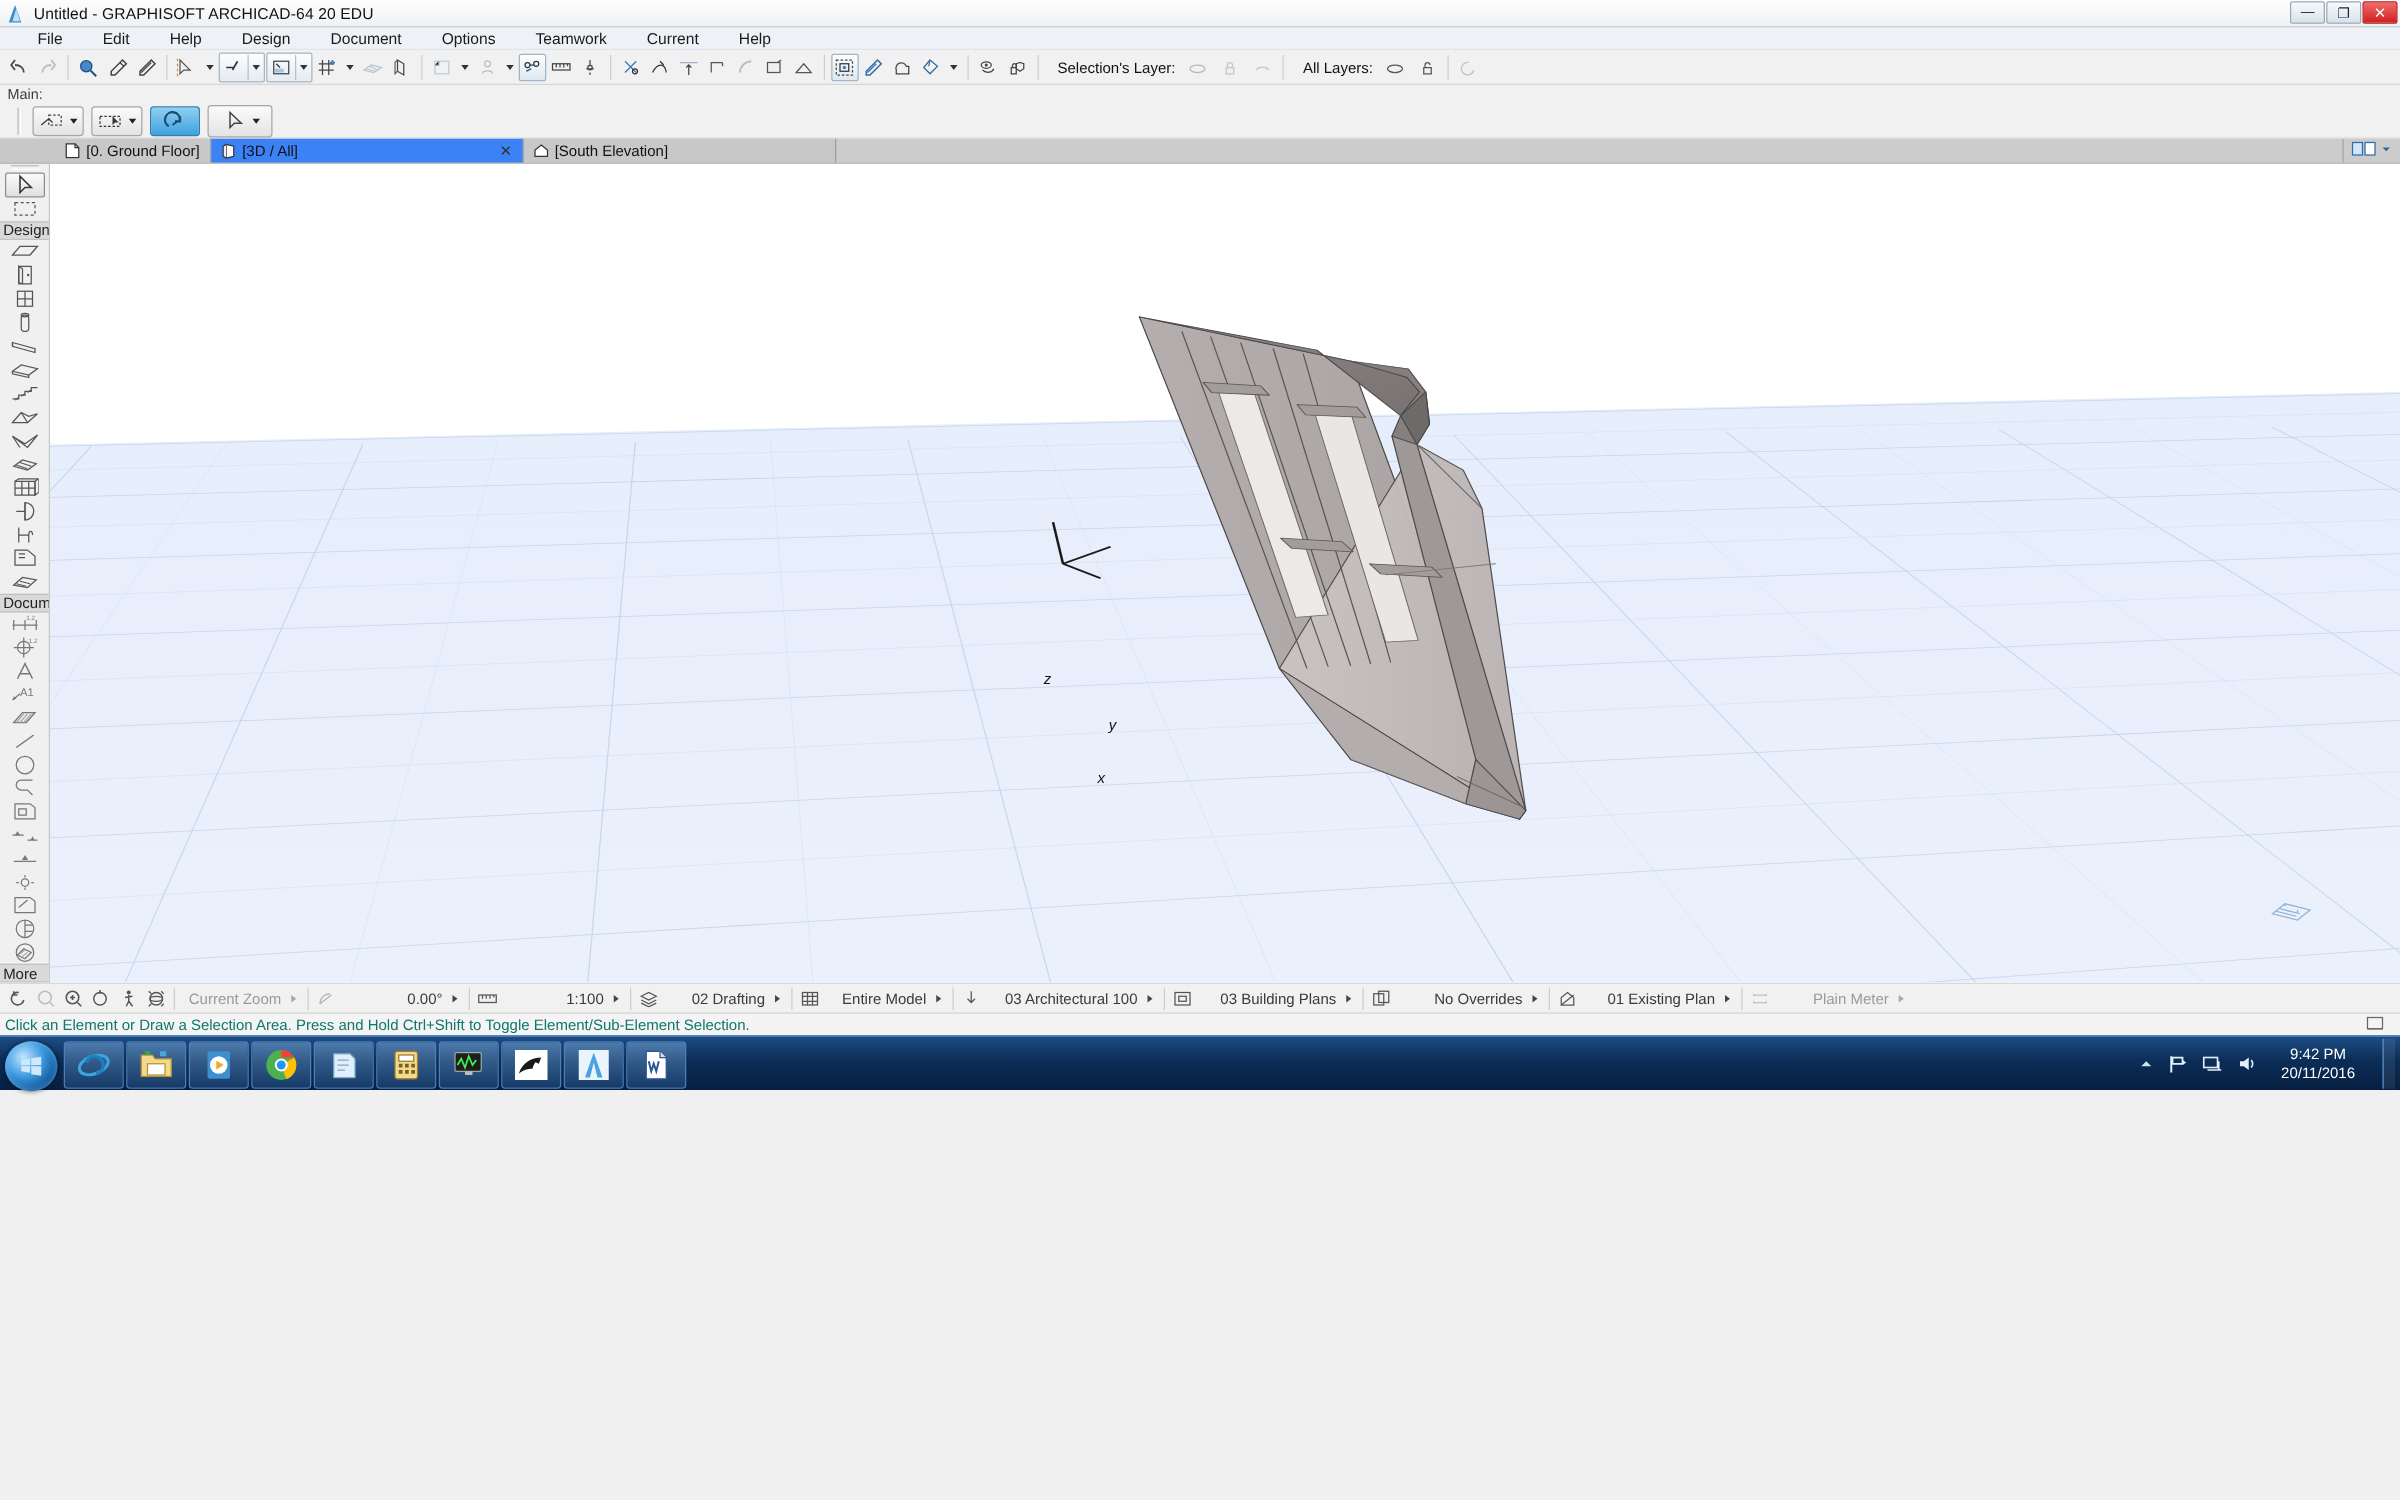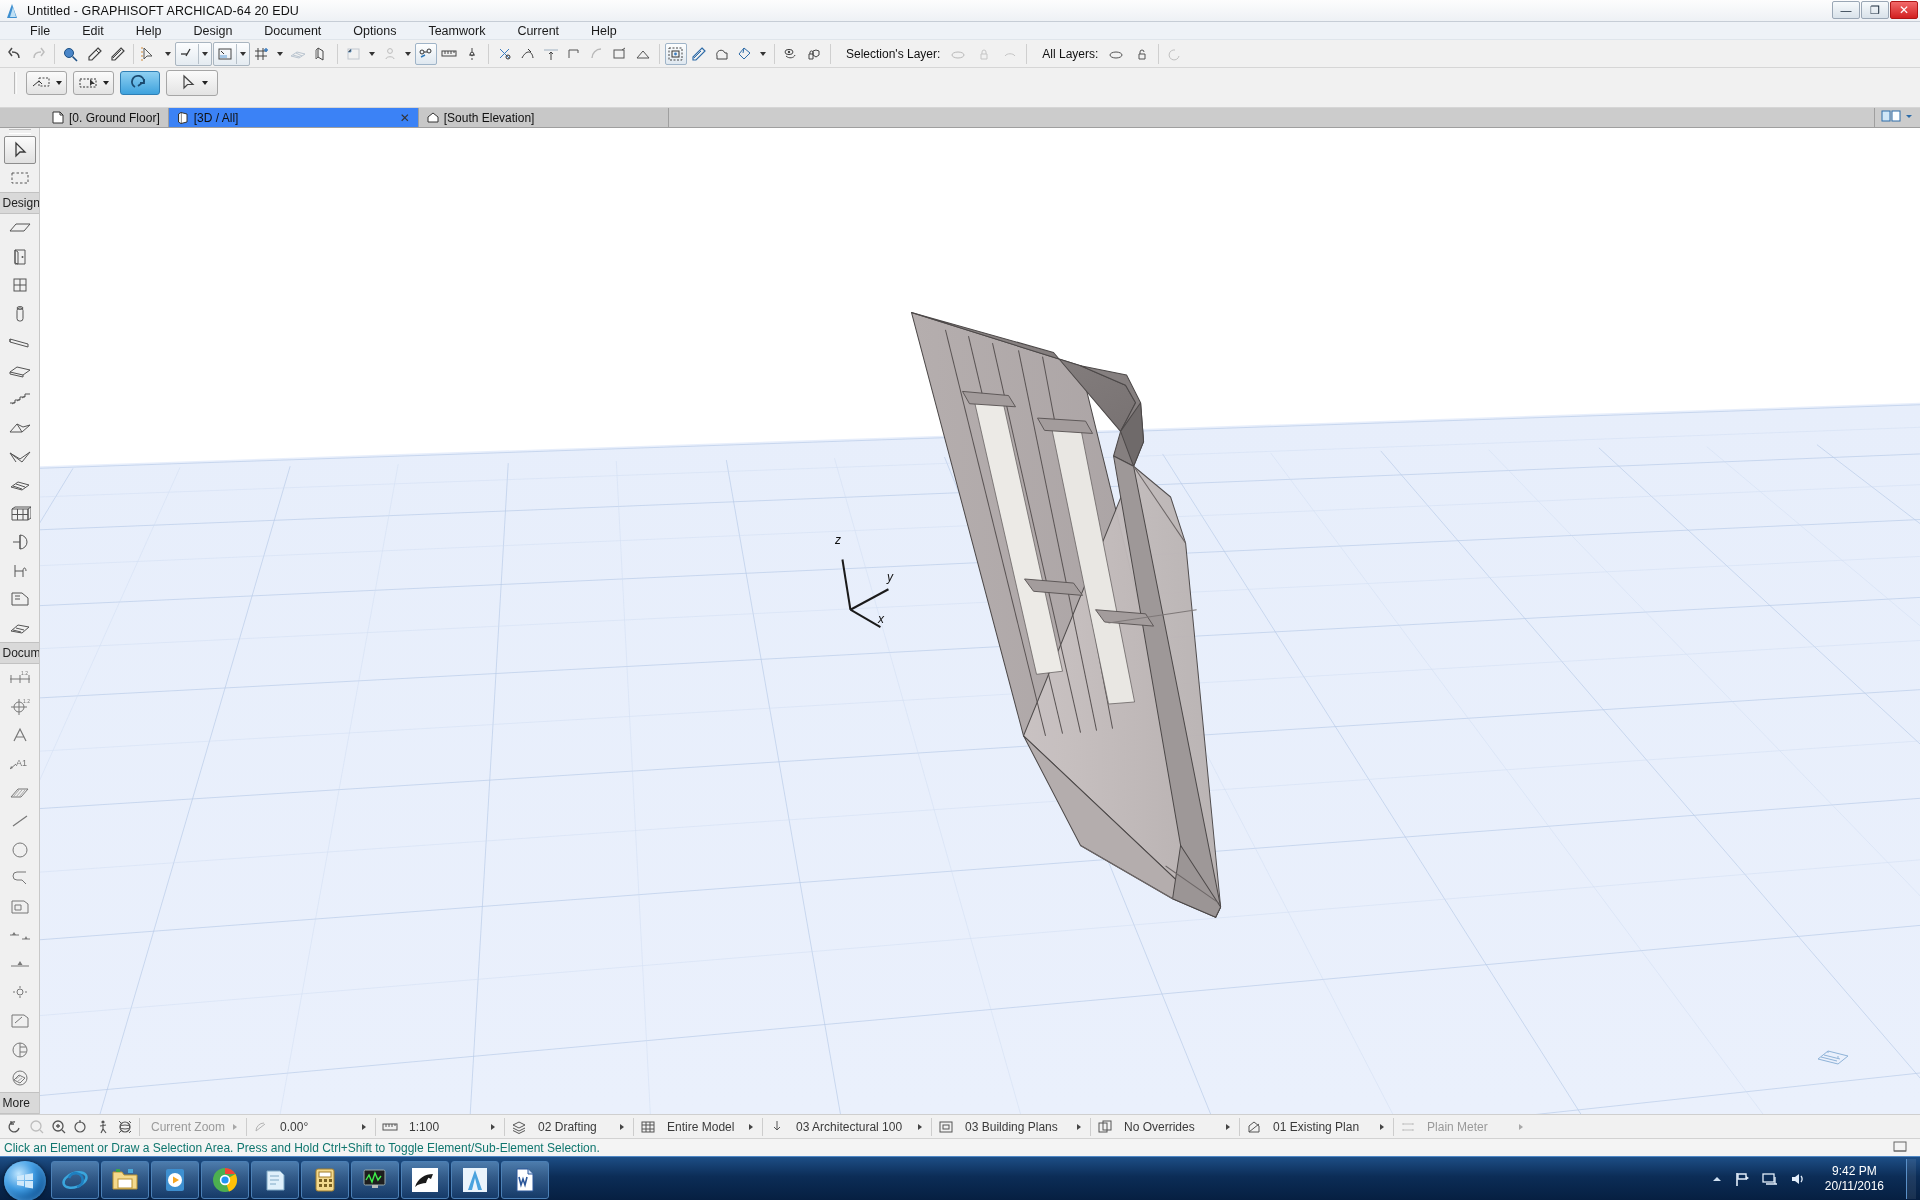--- a/index.html
+++ b/index.html
@@ -4,21 +4,21 @@
 <style>
   * { box-sizing: border-box; margin:0; padding:0; }
   html,body { width:1920px; height:1200px; overflow:hidden; }
   body {
     font-family: "Liberation Sans", sans-serif;
     font-size: 12px;
     background:#f0f0f0;
     color:#000;
     -webkit-font-smoothing: antialiased;
   }
-  .app { position:relative; width:1920px; height:1200px; display:flex; flex-direction:column; }
+  .app { position:relative; width:1920px; height:872px; display:flex; flex-direction:column; }
 
   
   .titlebar {
     height:22px; background:linear-gradient(#fdfdfd,#eef1f5);
     border-bottom:1px solid #c6cdd6;
     display:flex; align-items:center; position:relative; flex:0 0 22px;
   }
   .titlebar .logo { width:16px; height:16px; margin:0 6px 0 5px; position:relative; }
   .titlebar .logo:before{
     content:""; position:absolute; left:2px; top:1px;
@@ -108,21 +108,21 @@
   }
   .canvas{ flex:1;position:relative;background:#ffffff;overflow:hidden; }
 
   
   .statusbar{
     height:24px;background:#f1f1f1;border-top:1px solid #cfcfcf;display:flex;align-items:center;
     flex:0 0 24px;font-size:12px;color:#333;padding-left:4px;
   }
   .sbicon{ width:22px;height:20px;display:flex;align-items:center;justify-content:center;color:#555;}
   .sbfield{ display:flex;align-items:center;height:20px;}
-  .sbfield .lbl{ min-width:90px;text-align:left;padding:0 8px;color:#3a3a3a;white-space:nowrap;}
+  .sbfield .lbl{ min-width:90px;text-align:right;padding:0 8px;color:#3a3a3a;white-space:nowrap;}
   .sbfield .lbl.dim{ color:#9a9a9a;}
   .sbtri{ border-left:4px solid #444;border-top:3.5px solid transparent;border-bottom:3.5px solid transparent;margin-right:6px;}
   .sbtri.dim{ border-left-color:#a8a8a8;}
   .sbsep{ width:1px;height:18px;background:#cdcdcd;margin:0 3px;}
   .hintbar{
     height:18px;background:#f4f4f4;border-top:1px solid #d2d2d2;display:flex;align-items:center;
     flex:0 0 18px;font-size:12px;color:#0f766e;padding-left:4px;position:relative;
   }
   .hintbar .rightico{ position:absolute;right:12px;top:1px;color:#555;}
 
@@ -408,20 +408,21 @@
     </div>
     <div class="tsep"></div>
     <div class="tbtn">
       <svg width="18" height="14" viewBox="0 0 18 14">
           <path d="M13 9A5 5 0 1 1 9 3" fill="none" stroke="#c0c0c0"></path>
         </svg>
     </div>
   </div>
 
   <div class="mainbar">
+    <div class="caption">Main:</div>
     <div class="mainrow">
       <div class="grip"></div>
       <div class="mbtn">
         <svg width="22" height="16" viewBox="0 0 22 16">
             <rect x="8" y="3" width="10" height="8" fill="none" stroke="#444" stroke-dasharray="2 1.5"></rect>
             <path d="M2 11l6-5 3 3" fill="none" stroke="#333"></path>
           </svg>
         <span class="mar"></span>
       </div>
       <div class="mbtn">

